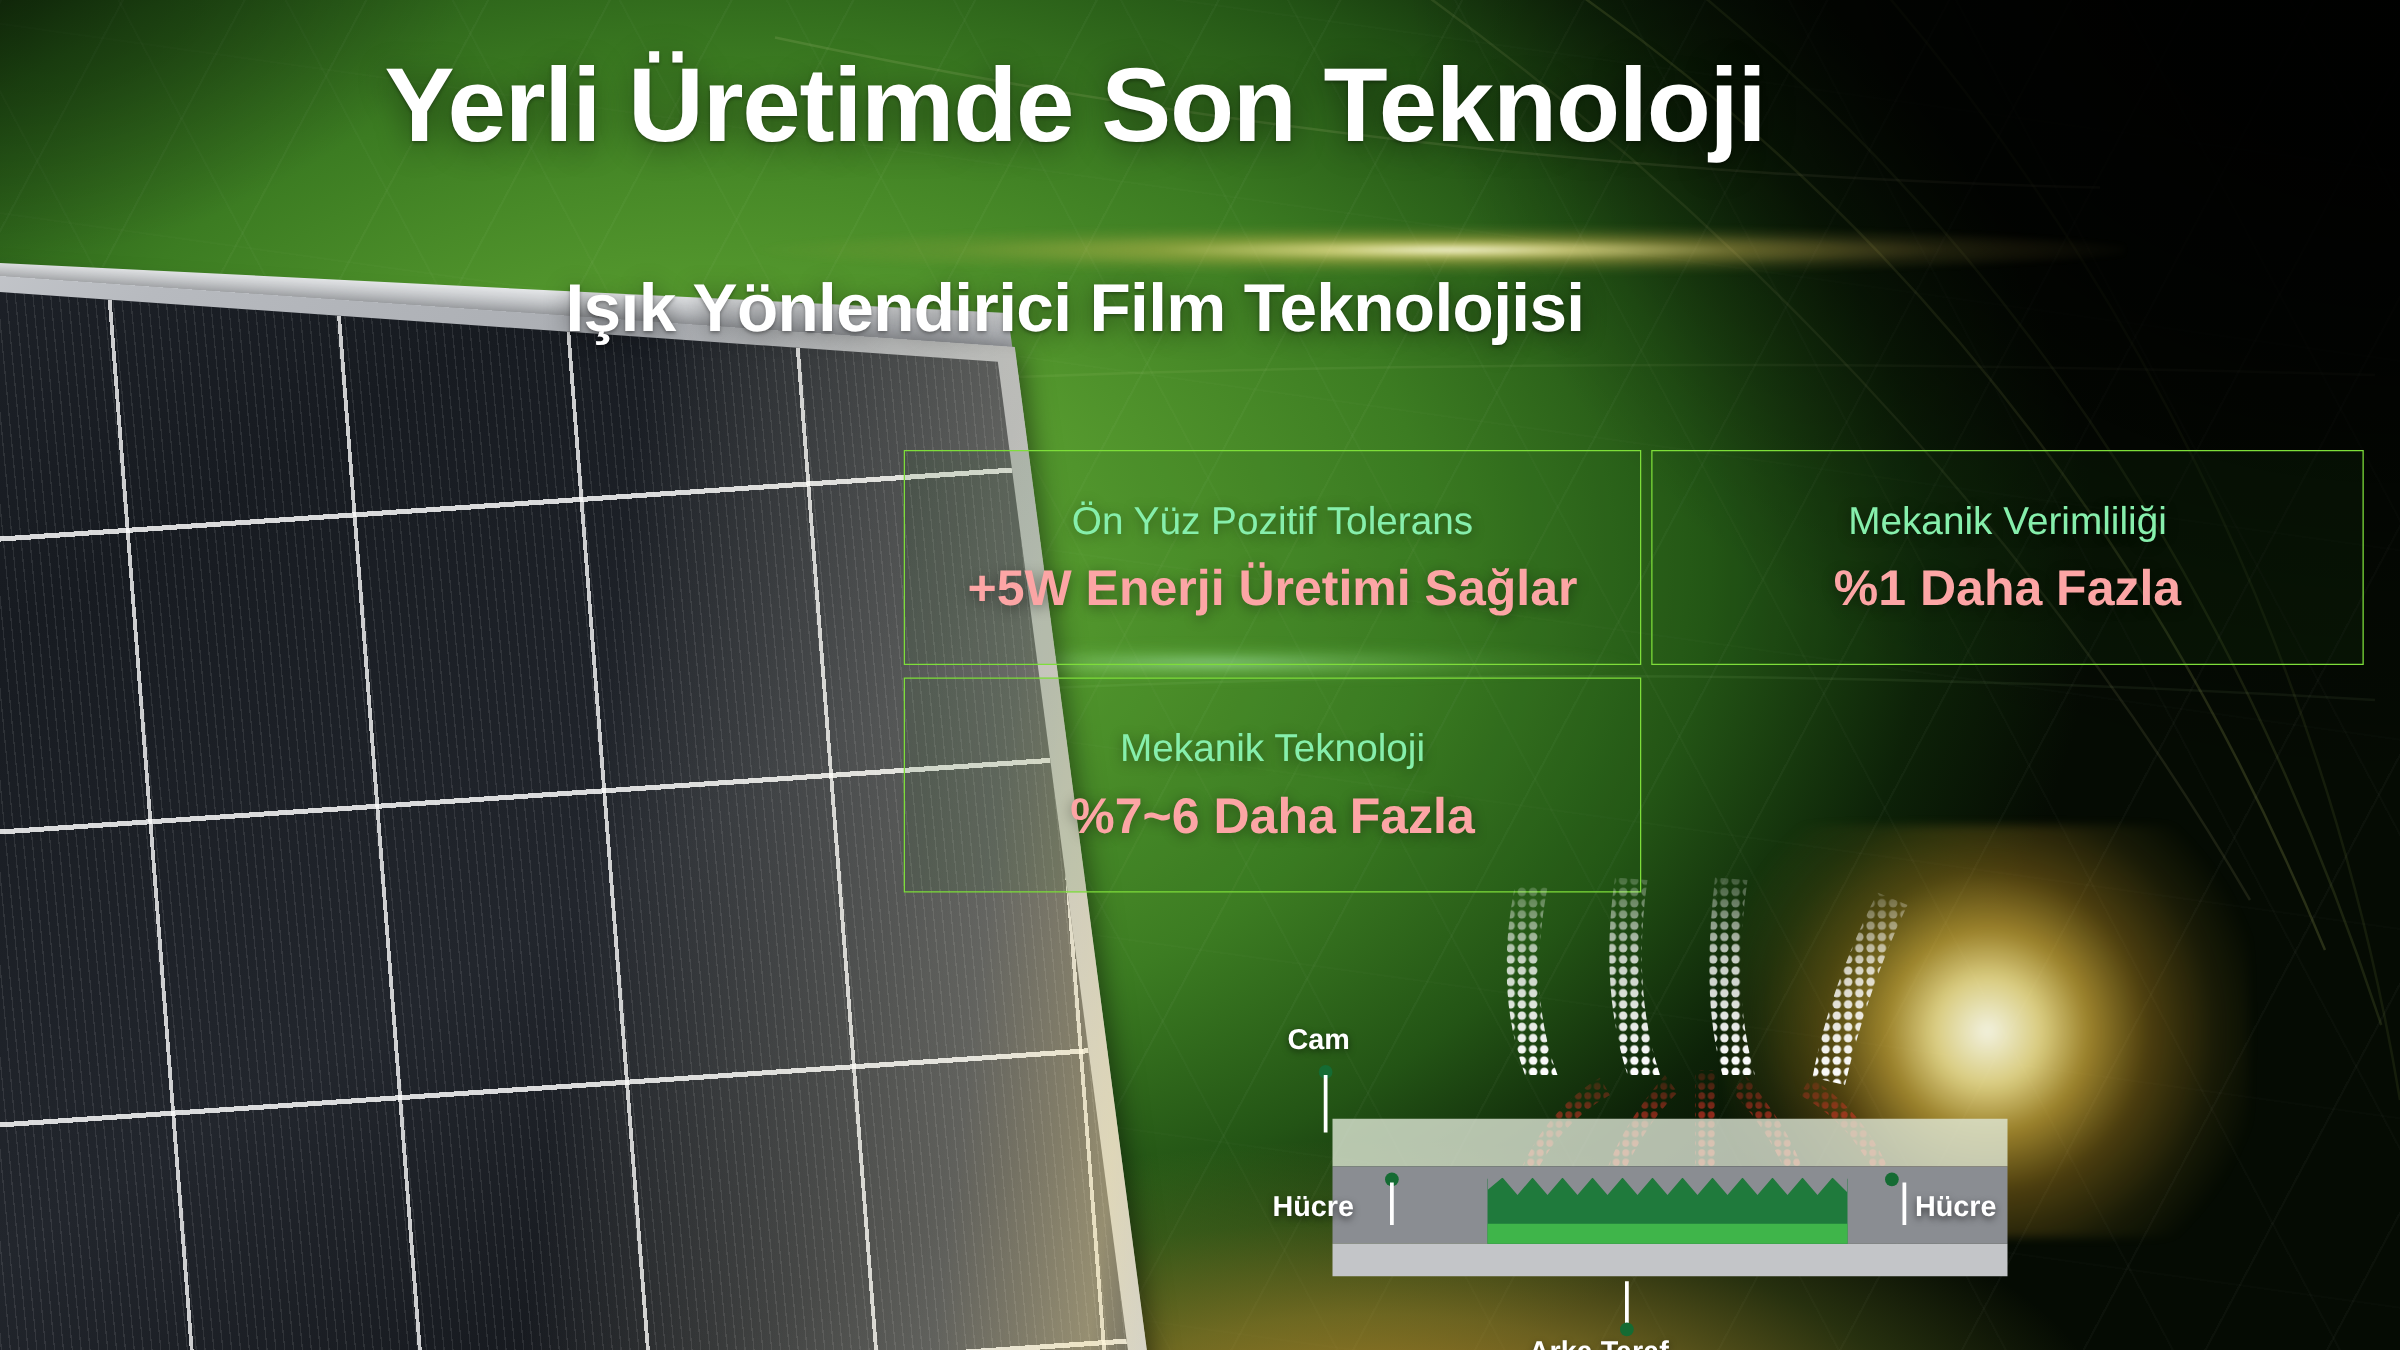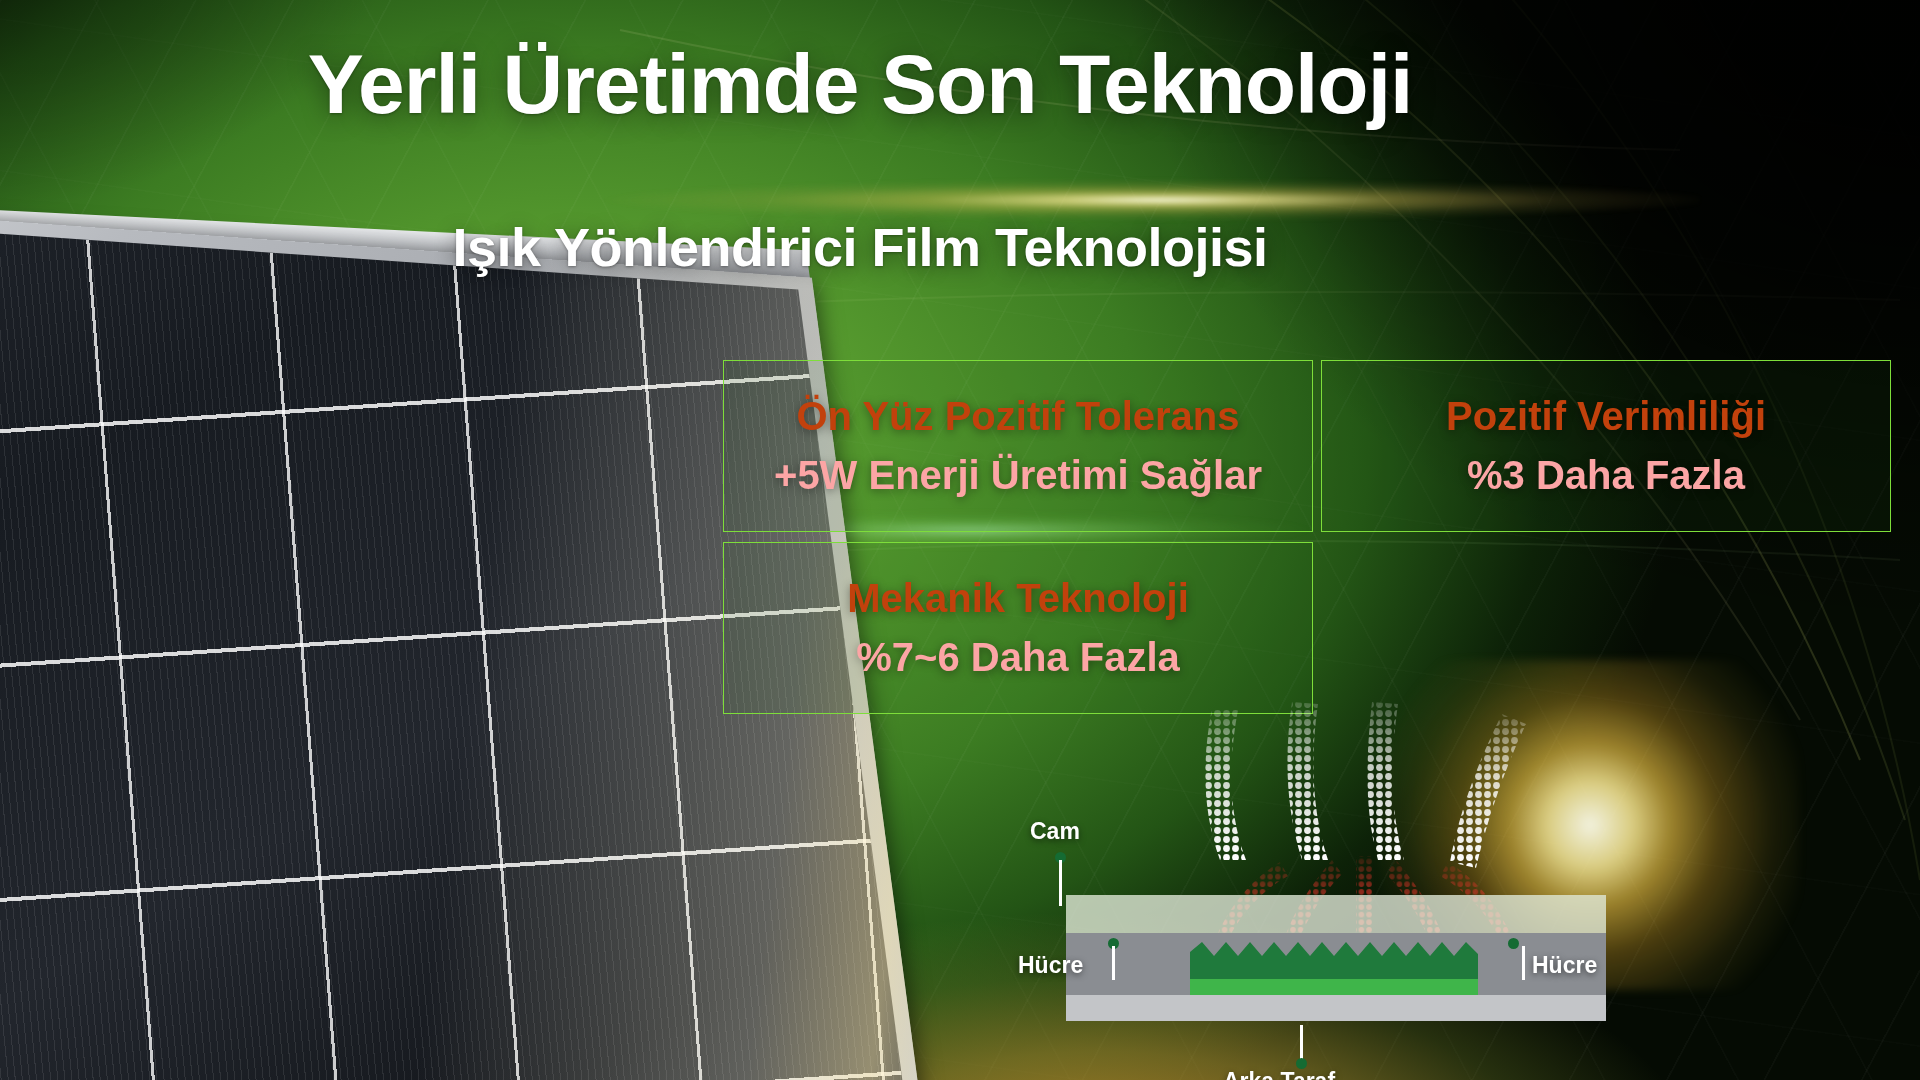--- a/index.html
+++ b/index.html
@@ -151,21 +151,21 @@
     display:grid; grid-template-columns:590px 570px; grid-template-rows:172px 172px;
     gap:10px 8px;
   }
   .fbox{
     border:1.6px solid #7ede3a;
     display:flex; flex-direction:column; align-items:center; justify-content:center;
     gap:14px; padding:10px 18px;
     background:rgba(40,110,30,.10);
   }
   .fbox .l1{
-    font-size:40px; font-weight:700; color:#c2410c; white-space:nowrap;
+    font-size:31px; font-weight:400; color:#86efac; white-space:nowrap;
     text-shadow:0 2px 10px rgba(0,0,0,.40);
   }
   .fbox .l2{
     font-size:40px; font-weight:bold; color:#fca5a5; white-space:nowrap;
     text-shadow:0 2px 10px rgba(0,0,0,.40);
   }
 
   
   #diagram{ position:absolute; left:1030px; top:700px; width:620px; height:380px;text-align:right; }
 
@@ -257,22 +257,22 @@
   <div id="subtitle">Işık Yönlendirici Film Teknolojisi</div>
 
   <div id="boxes">
 
     <div class="fbox">
       <div class="l1">Ön Yüz Pozitif Tolerans</div>
       <div class="l2">+5W Enerji Üretimi Sağlar</div>
     </div>
 
     <div class="fbox">
-      <div class="l1">Pozitif Verimliliği</div>
-      <div class="l2">%3 Daha Fazla</div>
+      <div class="l1">Mekanik Verimliliği</div>
+      <div class="l2">%1 Daha Fazla</div>
     </div>
 
 
     <div class="fbox">
       <div class="l1">Mekanik Teknoloji</div>
       <div class="l2">%7~6 Daha Fazla</div>
     </div>
 
   </div>
 

